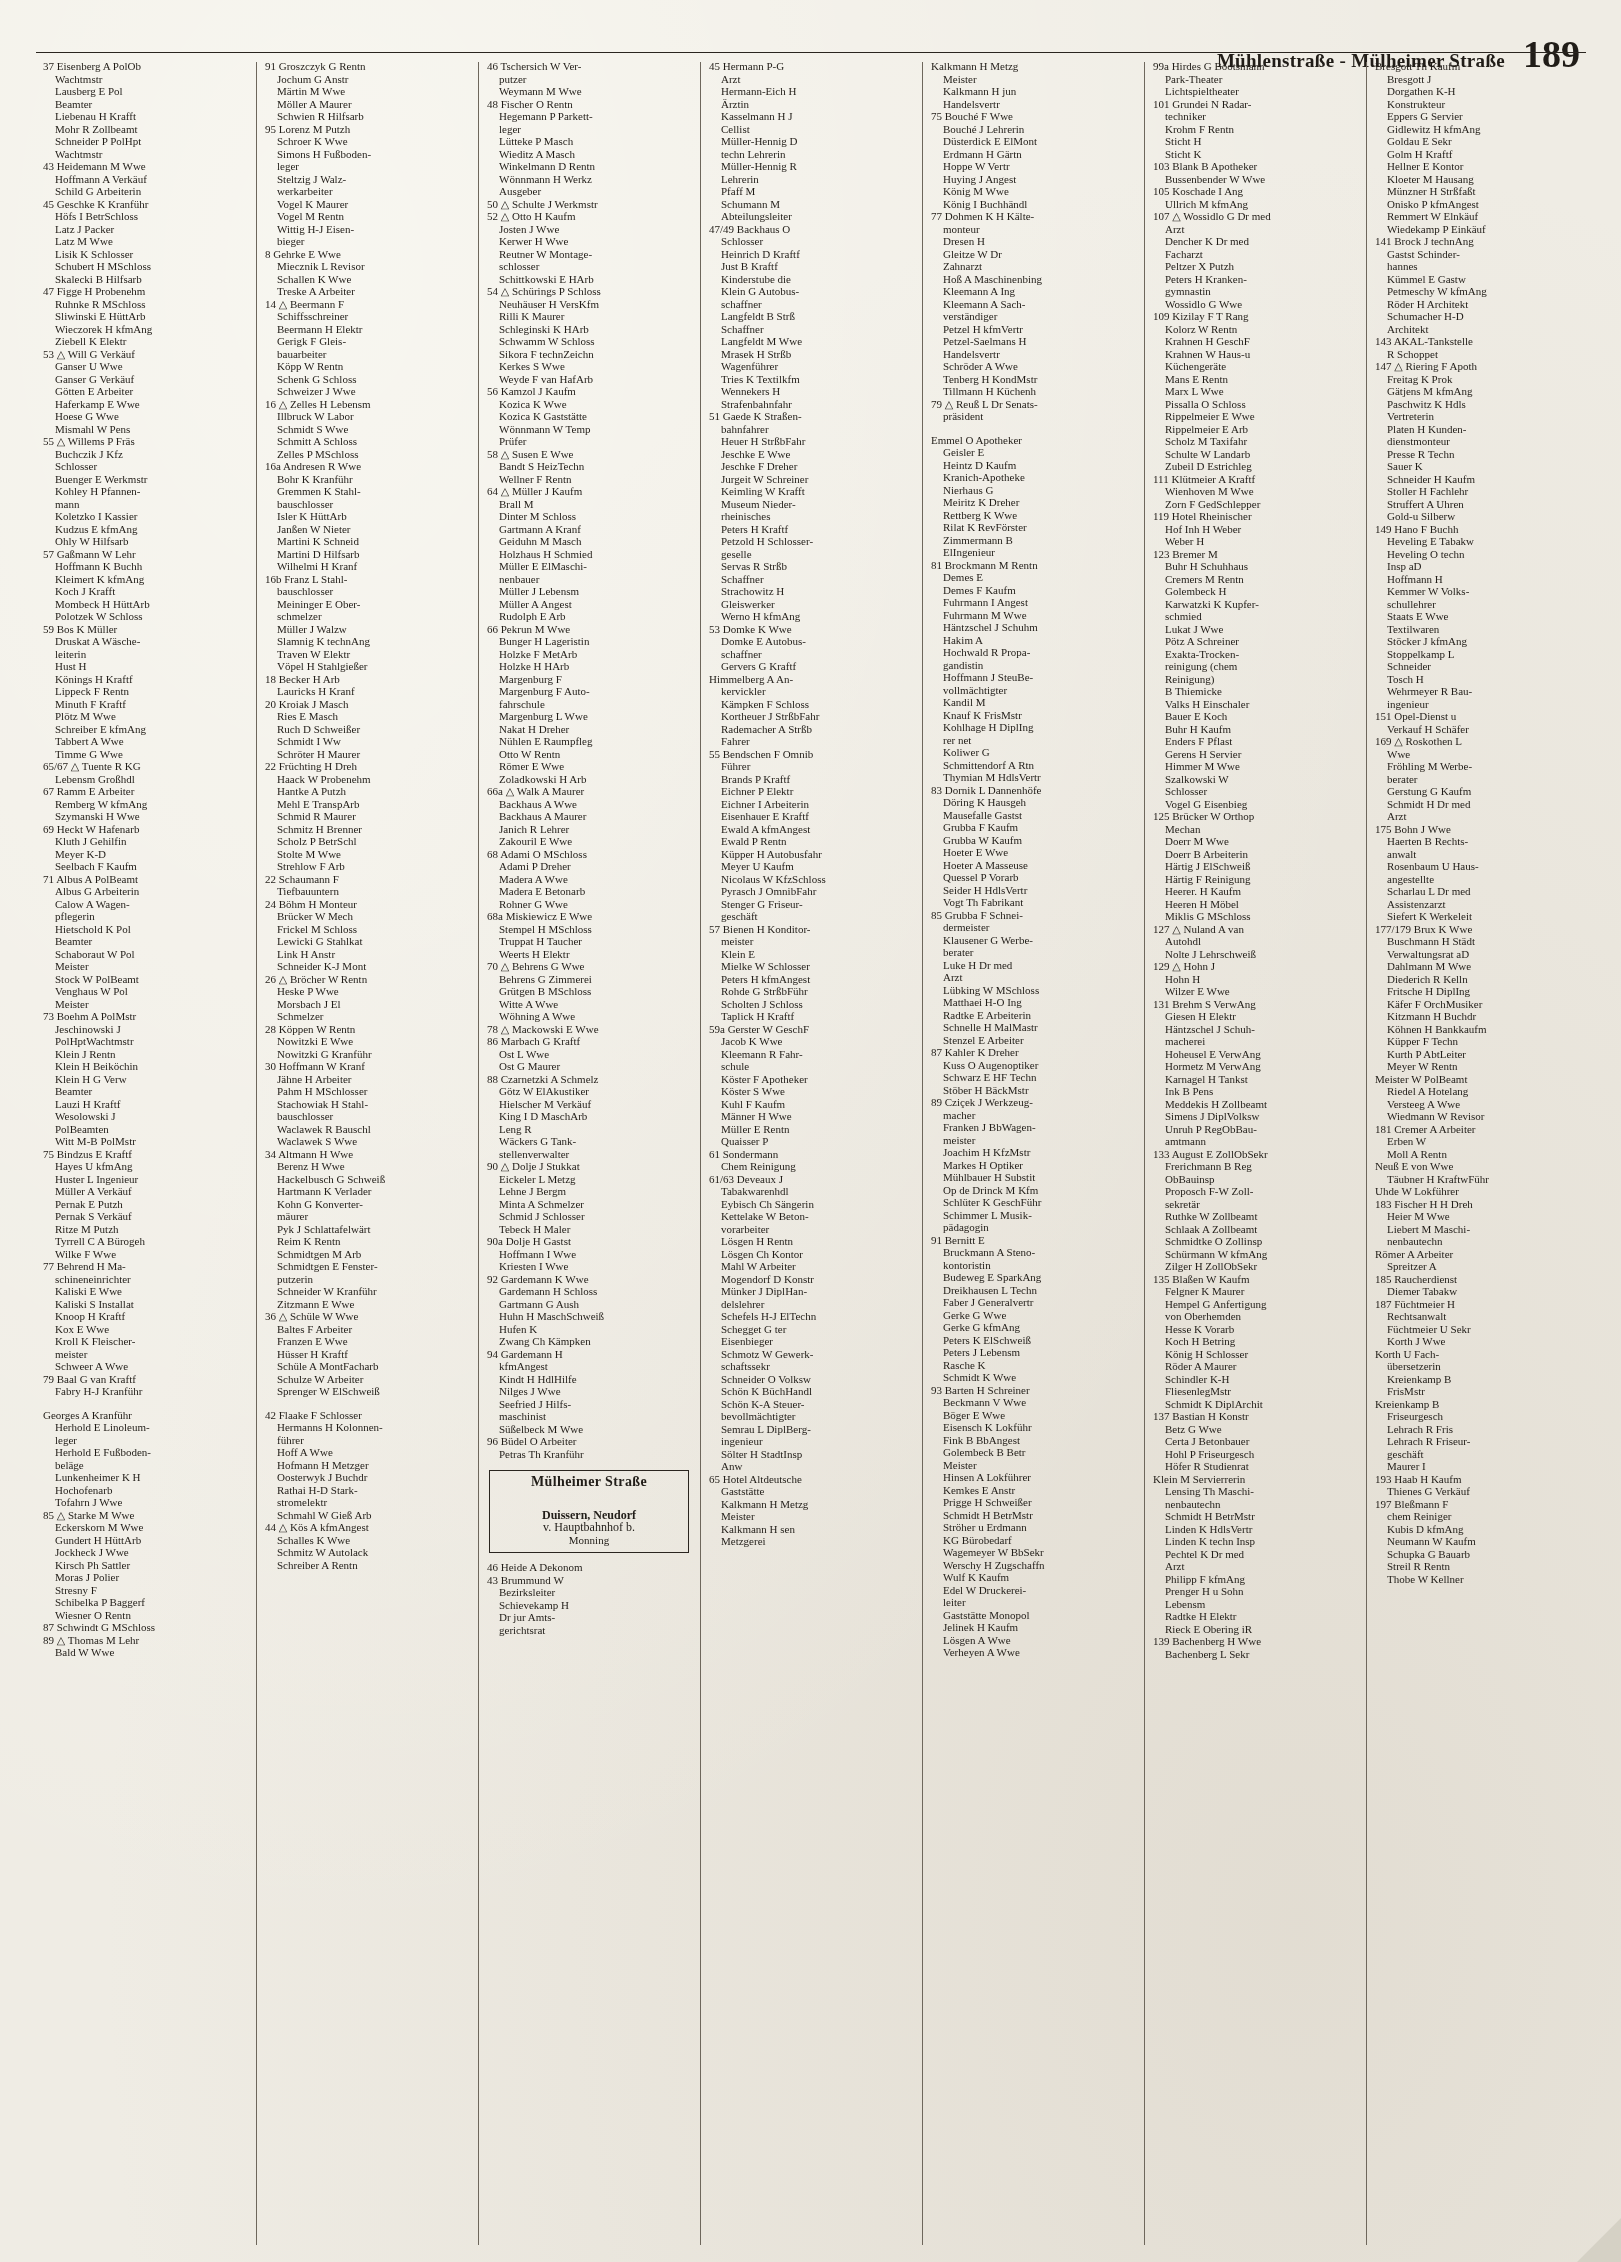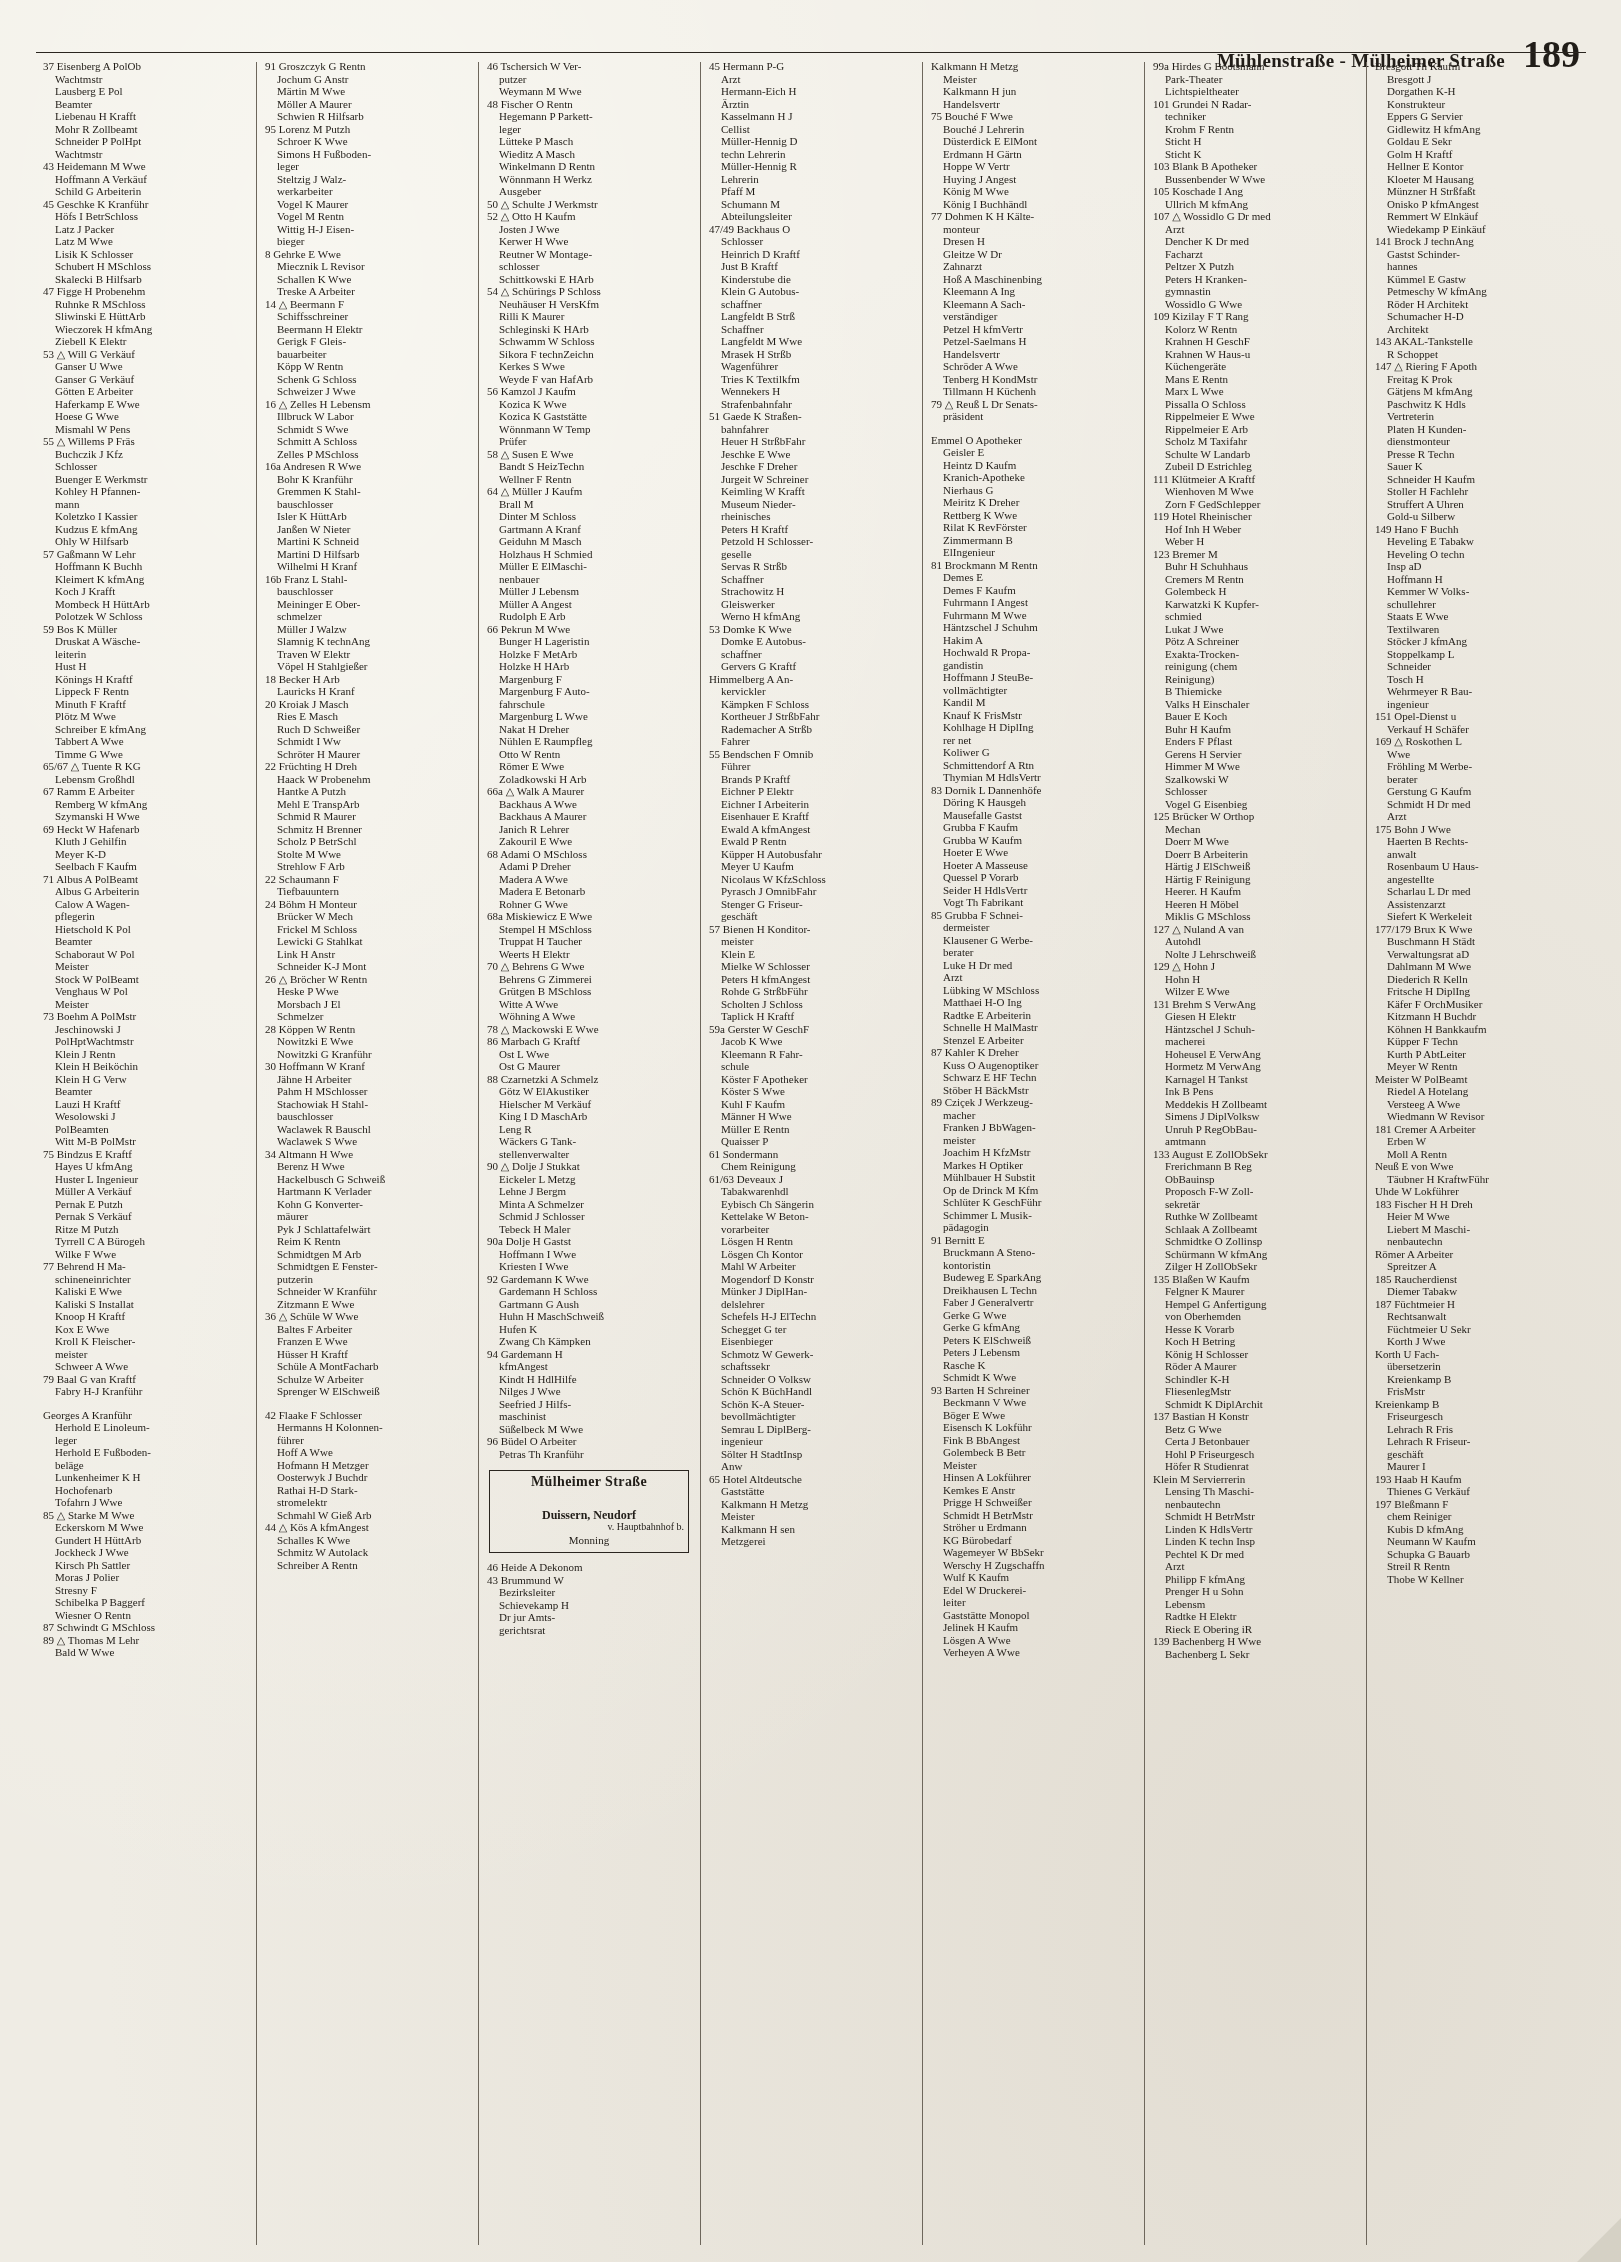--- a/index.html
+++ b/index.html
@@ -102,23 +102,22 @@
     letter-spacing: 0.4px;
     display: block;
     margin-bottom: 20px;
   }
   .subhead-sub1 {
     font-size: 12px;
     font-weight: bold;
     display: block;
   }
   .subhead-sub2 {
-    font-size: 10px;
-    display: block;
-    text-align: right;
+    font-size: 12px;
+    display: block;
   }
   .subhead-sub3 {
     font-size: 11px;
     display: block;
   }
   .corner-fold {
     position: absolute;
     right: 0;
     bottom: 0;
     width: 0;

